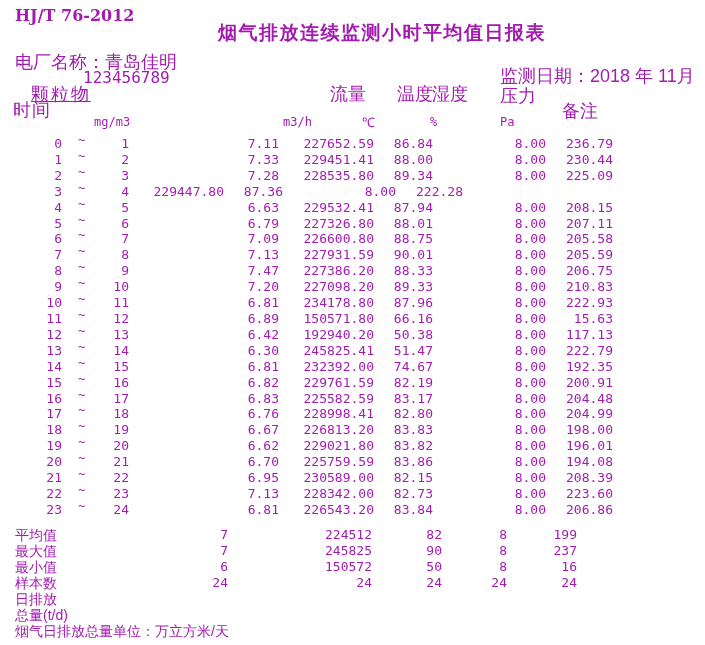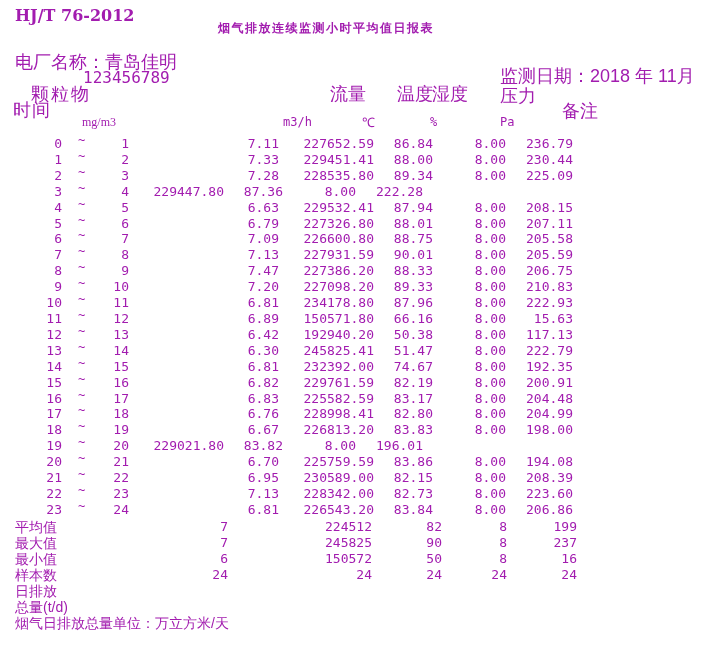--- a/index.html
+++ b/index.html
@@ -3,52 +3,52 @@
 <meta charset="utf-8">
 <style>
   html,body{margin:0;padding:0;background:#fff;}
   .page{
     position:relative;width:705px;height:645px;background:#ffffff;color:#a21caf;
     font-family:"DejaVu Sans Mono","Liberation Sans",sans-serif;overflow:hidden;
   }
   .abs{position:absolute;white-space:pre;}
   .lbl{font-size:18px;font-family:"Liberation Sans",sans-serif;}
   .std{left:15px;top:6px;font-size:16px;font-weight:bold;font-family:"DejaVu Serif",serif;}
-  .title{left:218px;top:20px;font-size:12px;font-weight:bold;letter-spacing:1.5px;}
+  .title{left:218px;top:20px;font-size:19px;font-weight:bold;letter-spacing:1.5px;}
   .plant{left:15px;top:50px;}
   .tick{left:16px;top:62px;font-size:14px;}
   .code{left:83px;top:68px;font-size:16px;font-family:"DejaVu Sans Mono",monospace;}
   .date{left:500px;top:64px;}
-  .ch-pm{left:31px;top:82px;letter-spacing:2px;}
+  .ch-pm{left:31px;top:82px;letter-spacing:2px;text-decoration:underline;}
   .ch-flow{left:330px;top:82px;}
   .ch-temp{left:397px;top:82px;}
   .ch-hum{left:432px;top:82px;}
   .ch-press{left:500px;top:84px;}
   .ch-time{left:13px;top:98px;letter-spacing:1px;}
   .ch-note{left:562px;top:99px;}
   .unit{font-size:12px;top:115px;font-family:"DejaVu Sans Mono",monospace;}
-  .u-pm{left:82px;font-family:Liberation Serif, serif;}
+  .u-pm{left:94px;}
   .u-flow{left:283px;}
   .u-temp{left:362px;top:113px;font-size:13px;}
   .u-hum{left:430px;}
   .u-press{left:500px;}
   .tbody{position:absolute;top:136px;left:0;width:705px;}
   .row{display:flex;height:15.92px;line-height:15.92px;font-size:13px;}
   .c{text-align:right;white-space:pre;overflow:visible;}
   .c.start{width:62px;}
   .c.tilde{width:28px;text-align:left;padding-left:16px;position:relative;top:-3px;font-size:12px;}
   .c.end{width:23px;}
   .c.pm{width:150px;}
   .c.flow{width:95px;}
   .c.temp{width:59px;}
-  .c.hum{width:73px;}
+  .c.hum{width:73px;padding-left:40px;}
   .c.press{width:67px;}
   .tfoot{position:absolute;top:519px;left:0;width:705px;}
   .srow{display:flex;height:16px;line-height:16px;font-size:13px;}
-  .s{text-align:right;white-space:pre;}
+  .s{text-align:right;white-space:pre;margin-top:8px;}
   .s.label{width:110px;padding-left:15px;text-align:left;font-size:14px;font-family:"Liberation Sans",sans-serif;}
   .s.pm{width:103px;}
   .s.flow{width:144px;}
   .s.temp{width:70px;}
   .s.hum{width:65px;}
   .s.press{width:70px;}
 </style>
 </head>
 <body>
 
@@ -282,20 +282,21 @@
       <span class="c flow">226813.20</span>
       <span class="c temp">83.83</span>
       <span class="c hum">8.00</span>
       <span class="c press">198.00</span>
     </div>
 
     <div class="row">
       <span class="c start">19</span>
       <span class="c tilde">~</span>
       <span class="c end">20</span>
+      <span class="c pm">6.62</span>
       <span class="c flow">229021.80</span>
       <span class="c temp">83.82</span>
       <span class="c hum">8.00</span>
       <span class="c press">196.01</span>
     </div>
 
     <div class="row">
       <span class="c start">20</span>
       <span class="c tilde">~</span>
       <span class="c end">21</span>

